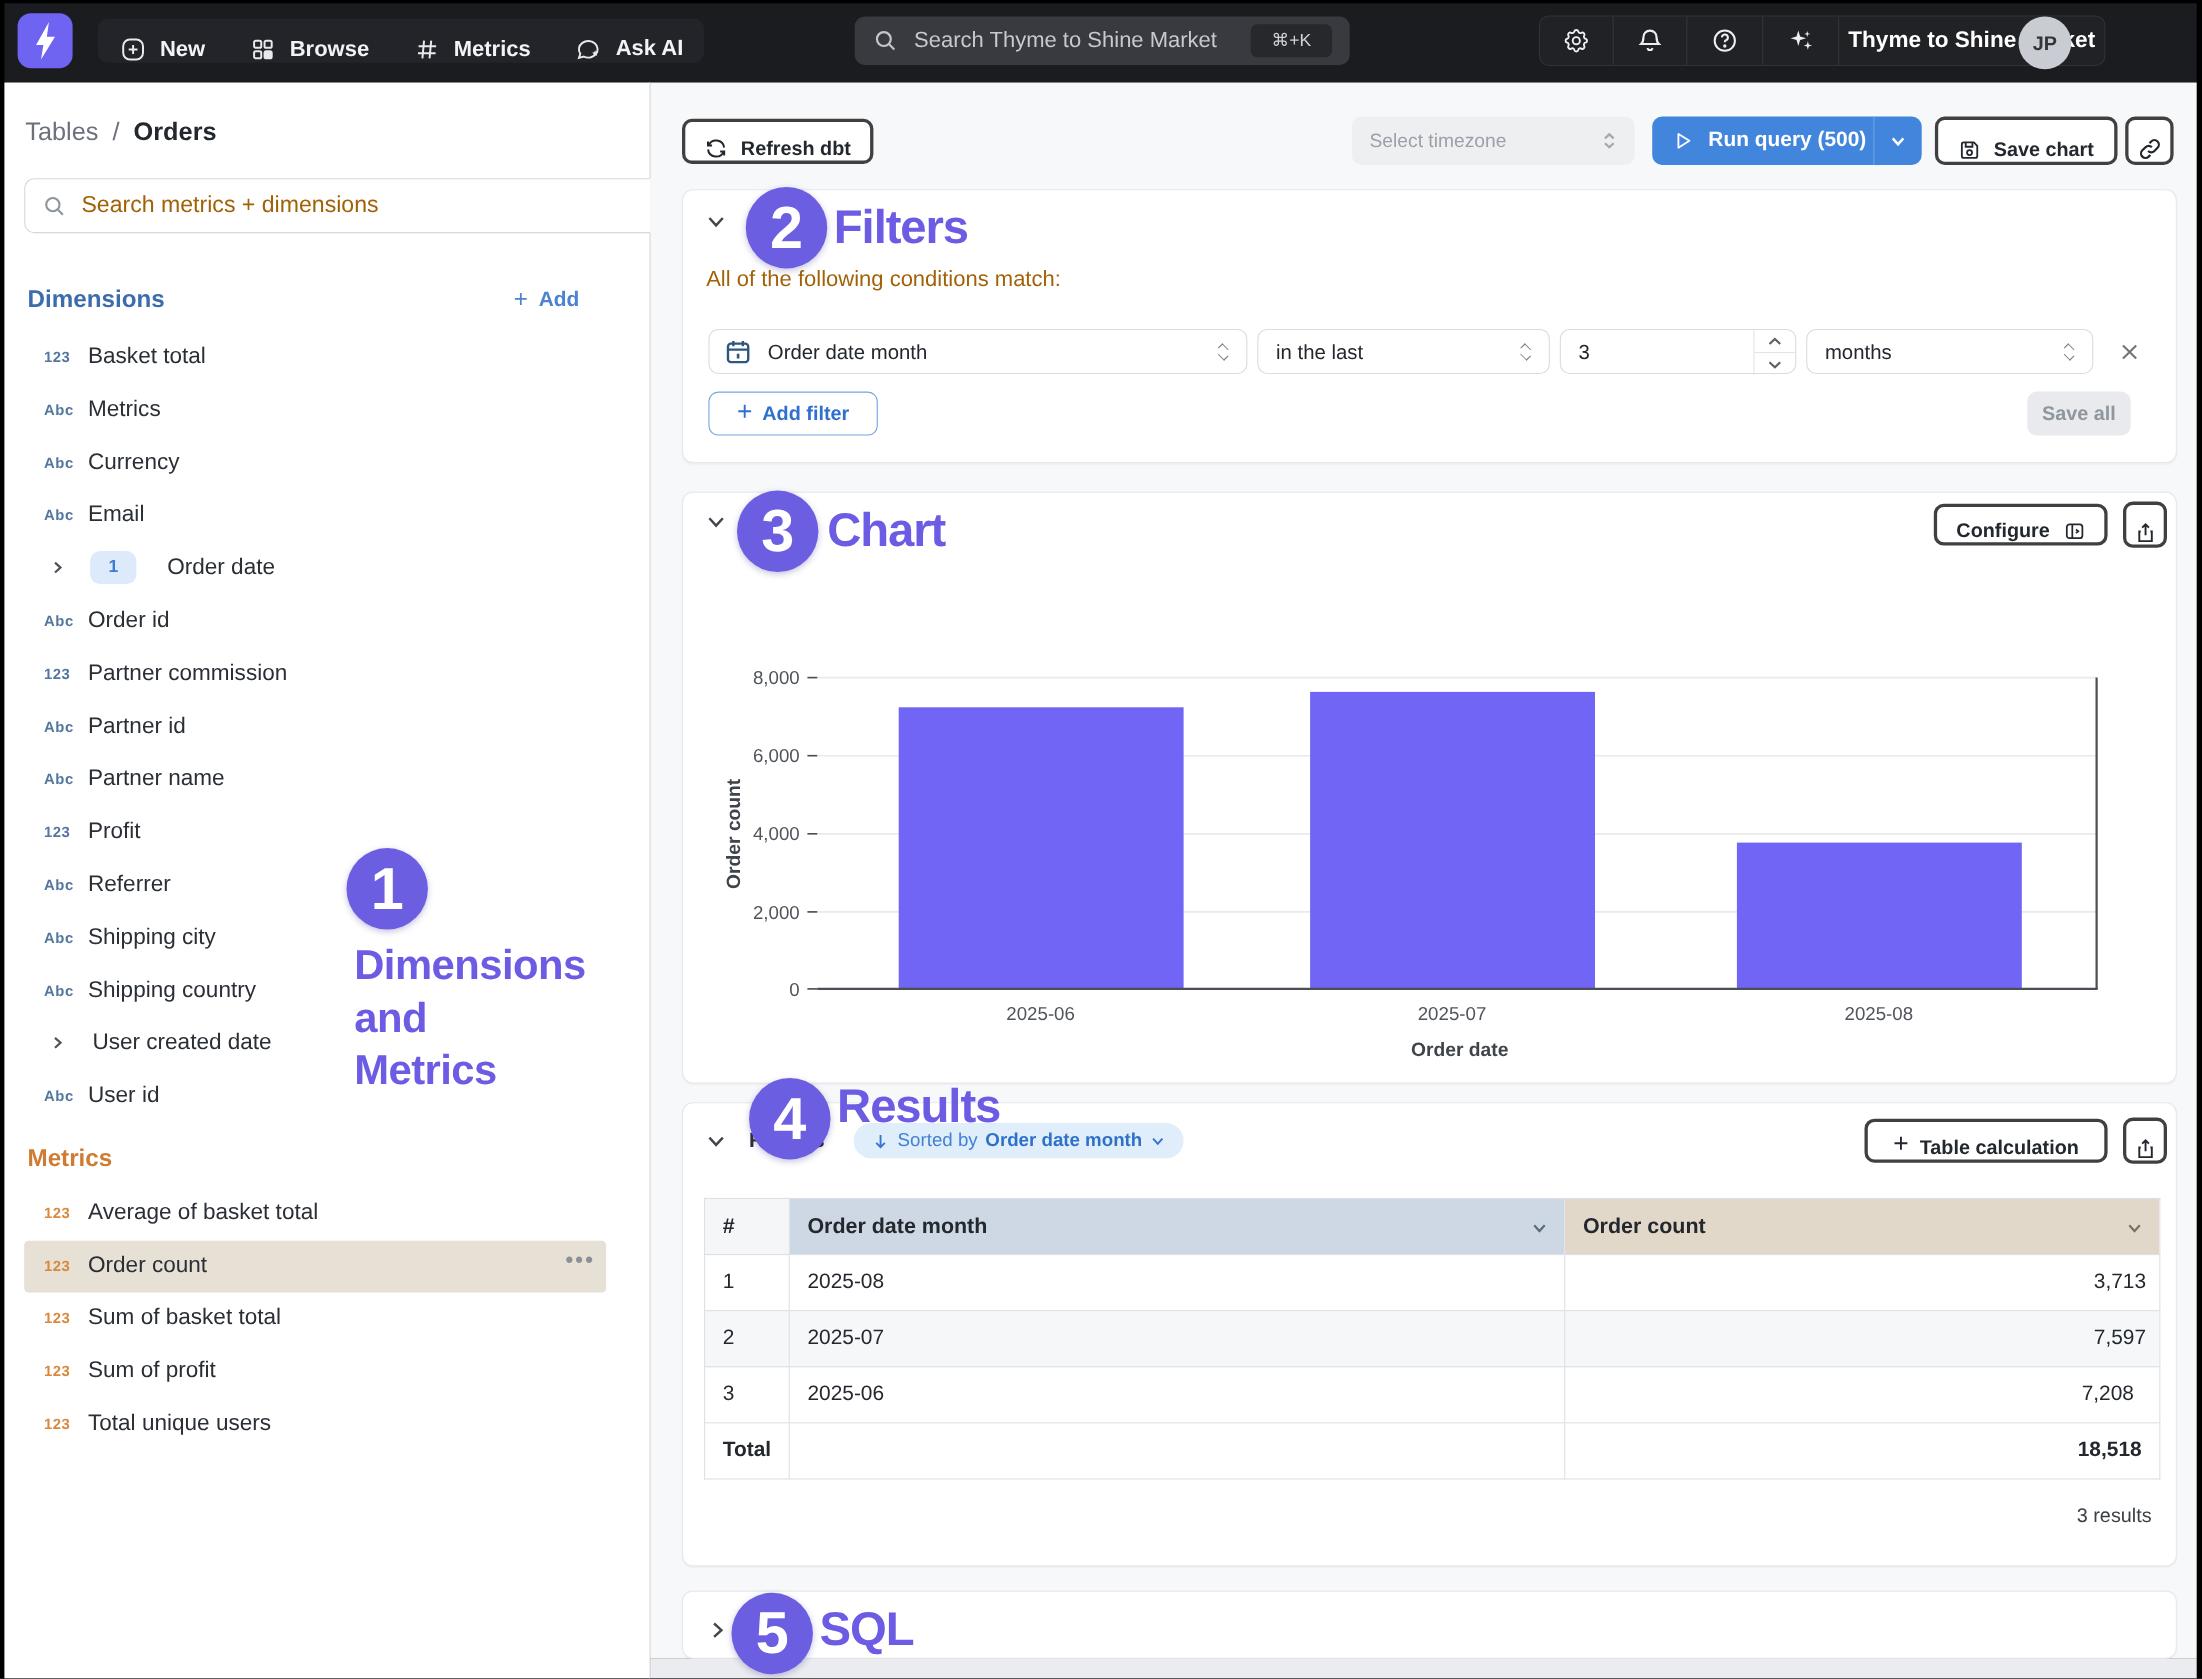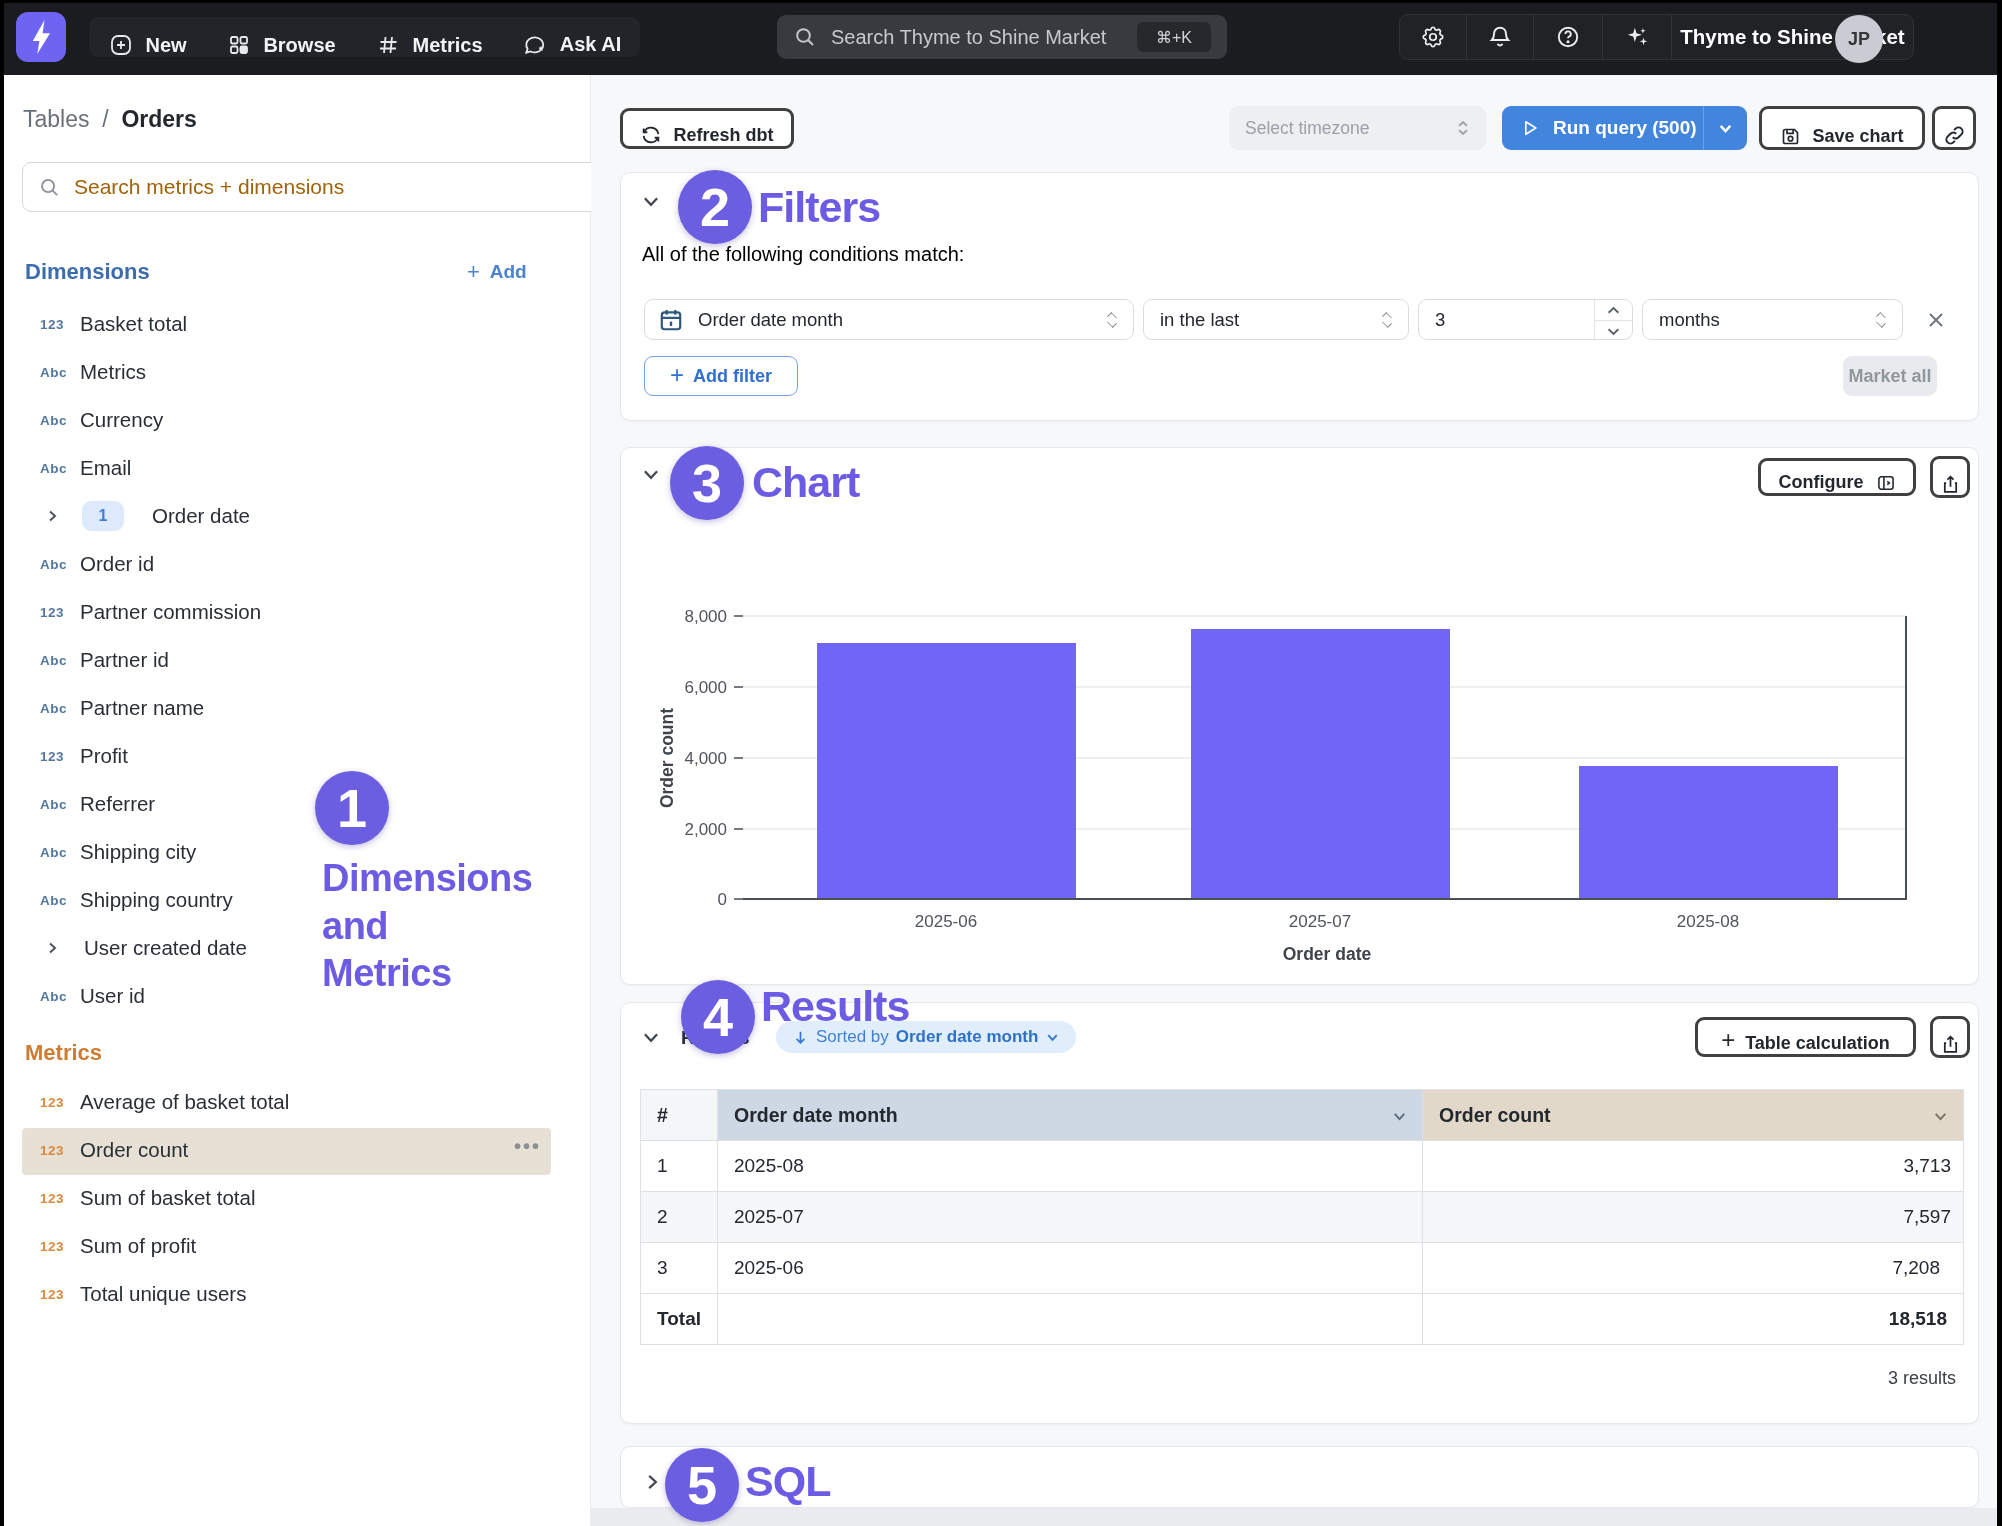--- a/index.html
+++ b/index.html
@@ -253,21 +253,21 @@
       <svg width="23" height="23" viewBox="0 0 24 24" fill="none" stroke="#23282e" stroke-width="2.1">
         <path d="M10.2 13.8a4.2 4.2 0 0 0 6 0l3-3a4.2 4.2 0 0 0-6-6l-1.6 1.6"></path>
         <path d="M13.8 10.2a4.2 4.2 0 0 0-6 0l-3 3a4.2 4.2 0 0 0 6 6l1.6-1.6"></path>
       </svg>
     </div>
 
   <div class="card" style="top:172px; height:249px;">
     <svg class="abs" style="left:20px; top:20px;" width="20" height="17" viewBox="0 0 18 15" fill="none" stroke="#41474d" stroke-width="2">
         <path d="M3.5 4.5 L9 10.5 L14.5 4.5"></path>
       </svg>
-    <div class="abs" style="left:21px; top:70px; font-size:20px; color:#000000;">All of the following conditions match:</div>
+    <div class="abs" style="left:21px; top:70px; font-size:20px; color:#a16207;">All of the following conditions match:</div>
     <div class="abs selbox" style="left:23px; top:126px; width:490px;">
       <svg style="margin-left:13px;" width="26" height="26" viewBox="0 0 24 24" fill="none" stroke="#2e577d" stroke-width="2">
           <rect x="3.5" y="5" width="17" height="15.5" rx="2.5"></rect>
           <path d="M3.5 10h17M8 2.8v4.4M16 2.8v4.4"></path>
           <path d="M12 13.5v4" stroke-width="2.2"></path>
         </svg>
       <span style="margin-left:14px;">Order date month</span>
       <span class="caret"></span>
     </div>
     <div class="abs selbox" style="left:522px; top:126px; width:266px;">
@@ -290,21 +290,21 @@
       </div>
     </div>
     <div class="abs selbox" style="left:1021px; top:126px; width:261px;">
         <span style="margin-left:16px;">months</span>
         <span class="caret"></span>
       </div>
     <svg class="abs" style="left:1305px; top:137px;" width="20" height="20" viewBox="0 0 20 20" fill="none" stroke="#6e747b" stroke-width="1.9">
         <path d="M4 4 L16 16 M16 4 L4 16"></path>
       </svg>
     <div class="abs" style="left:23px; top:183px; width:154px; height:40px; border:1px solid #76a4e0; border-radius:9px; display:flex; align-items:center; justify-content:center; color:#2e6fd0; font-size:18px; font-weight:bold; gap:9px;"><span style="font-size:24px; font-weight:normal; margin-top:-3px;">+</span>Add filter</div>
-    <div class="abs" style="left:1222px; top:183px; width:94px; height:40px; background:#e8eaed; border-radius:9px; display:flex; align-items:center; justify-content:center; color:#8f969d; font-size:18px; font-weight:bold;">Market all</div>
+    <div class="abs" style="left:1222px; top:183px; width:94px; height:40px; background:#e8eaed; border-radius:9px; display:flex; align-items:center; justify-content:center; color:#8f969d; font-size:18px; font-weight:bold;">Save all</div>
   </div>
 
   <div class="card" style="top:447px; height:538px;">
     <svg class="abs" style="left:20px; top:18px;" width="20" height="17" viewBox="0 0 18 15" fill="none" stroke="#41474d" stroke-width="2">
         <path d="M3.5 4.5 L9 10.5 L14.5 4.5"></path>
       </svg>
     <div class="btn" style="left:1137px; top:10px; width:158px; height:38px; gap:12px;">Configure<svg width="20" height="20" viewBox="0 0 24 24" fill="none" stroke="#23282e" stroke-width="1.9">
           <rect x="3.5" y="4.5" width="17" height="15" rx="3"></rect>
           <path d="M9.5 4.5v15"></path>
           <path d="M13.5 10l2.5 2-2.5 2"></path>

